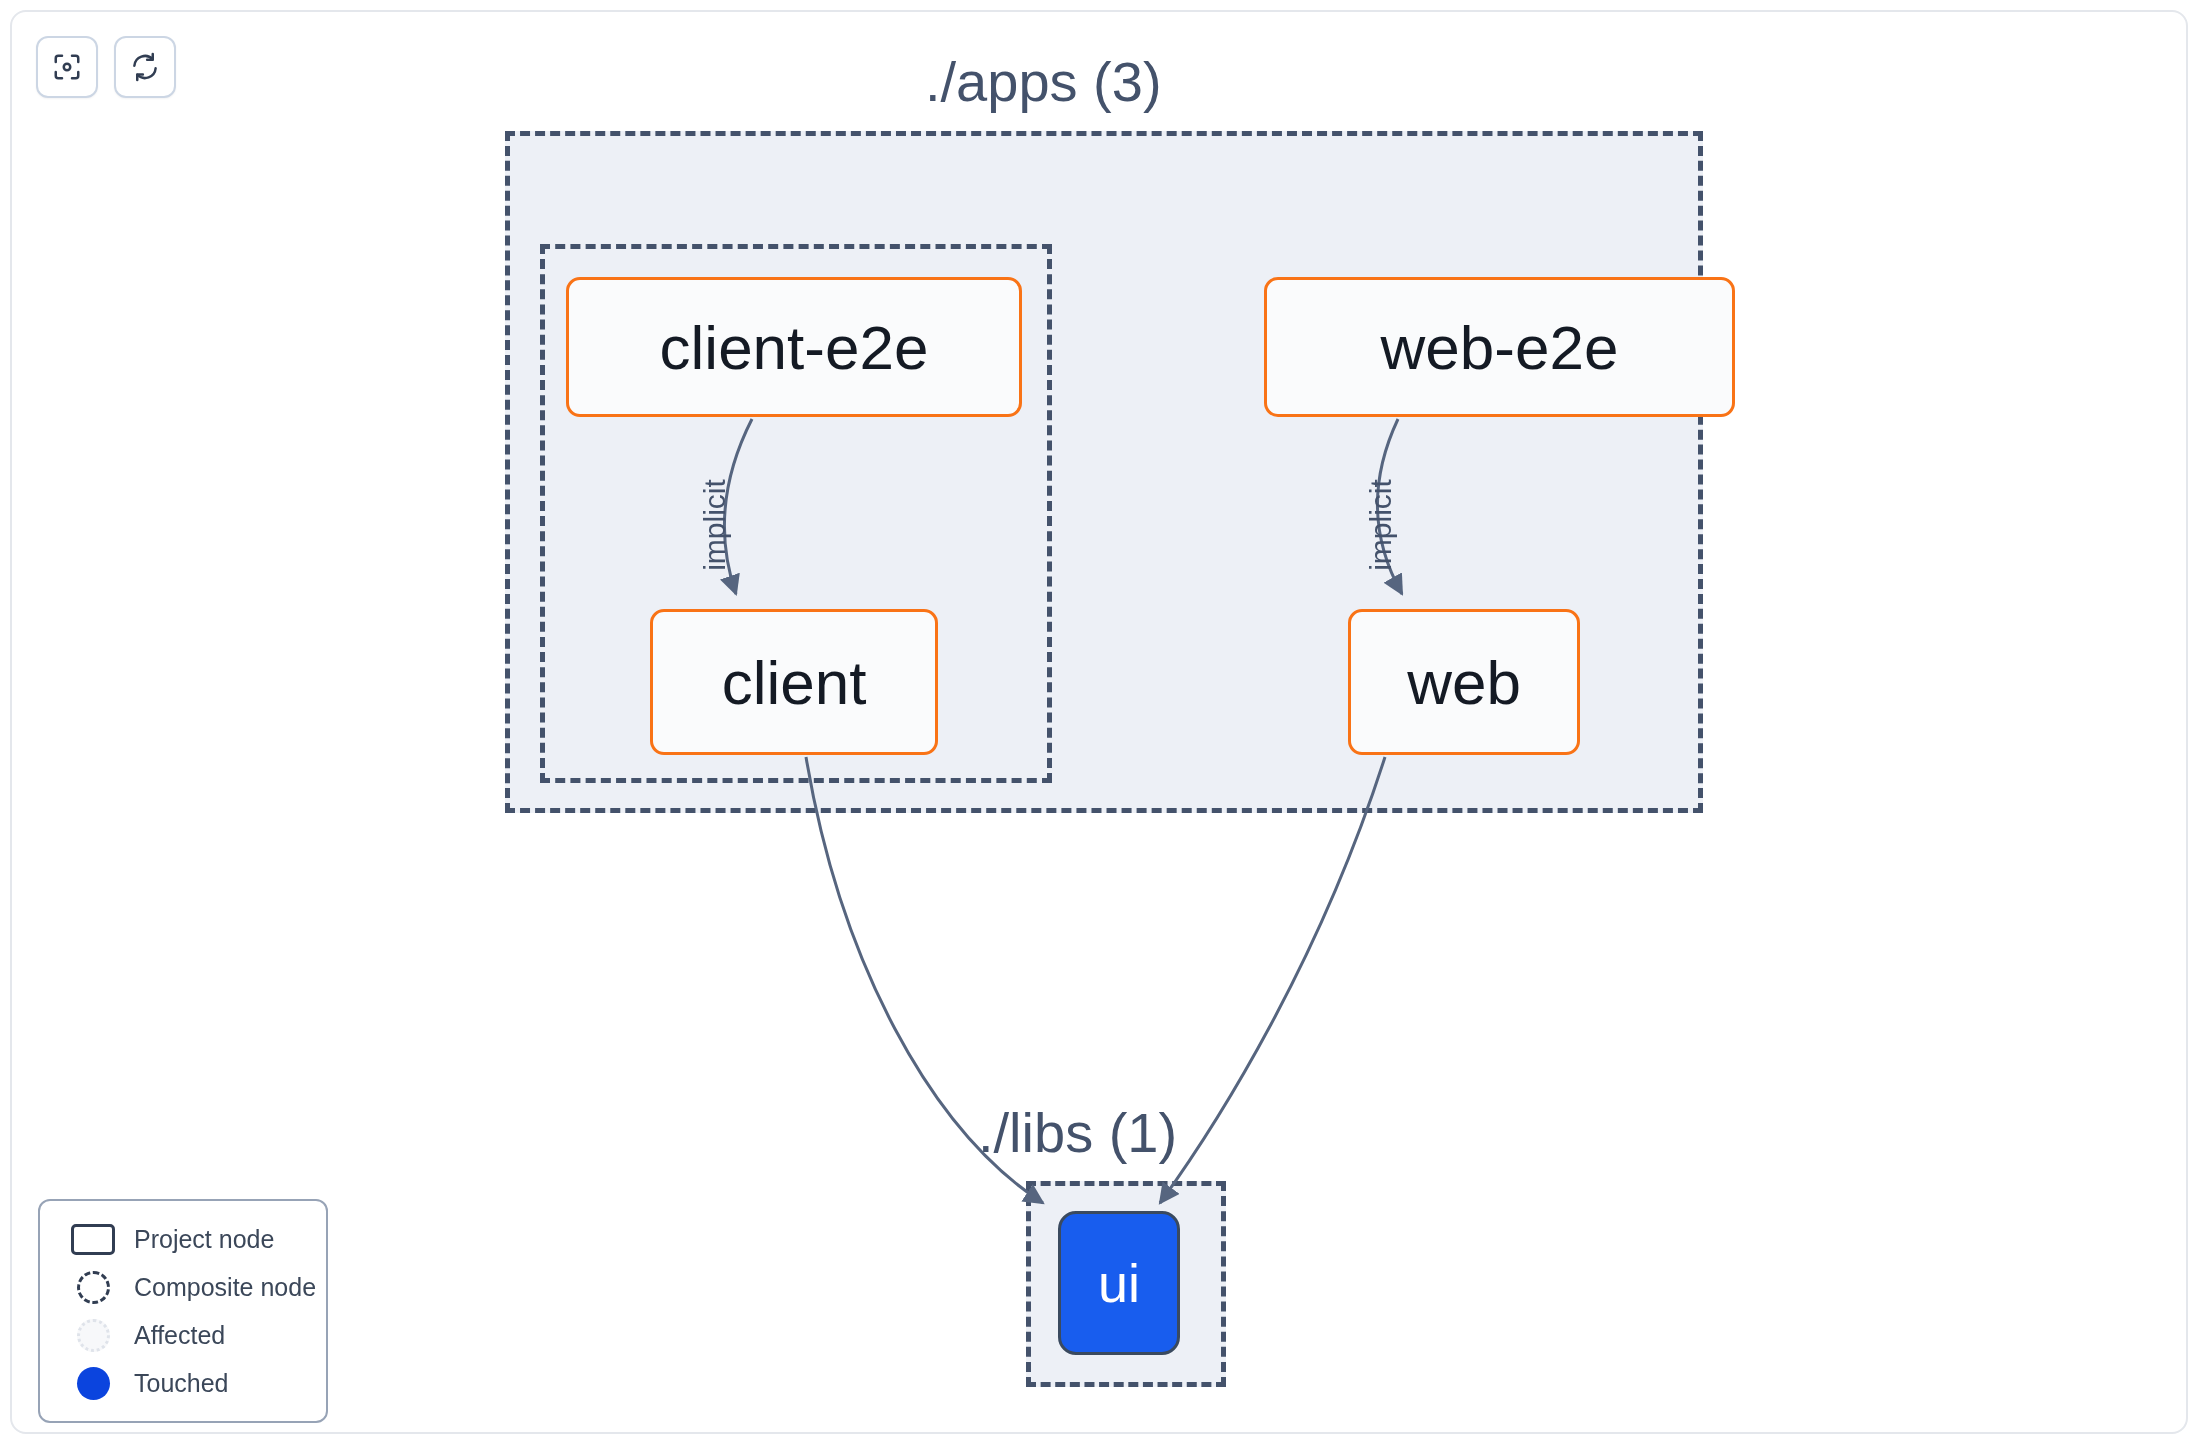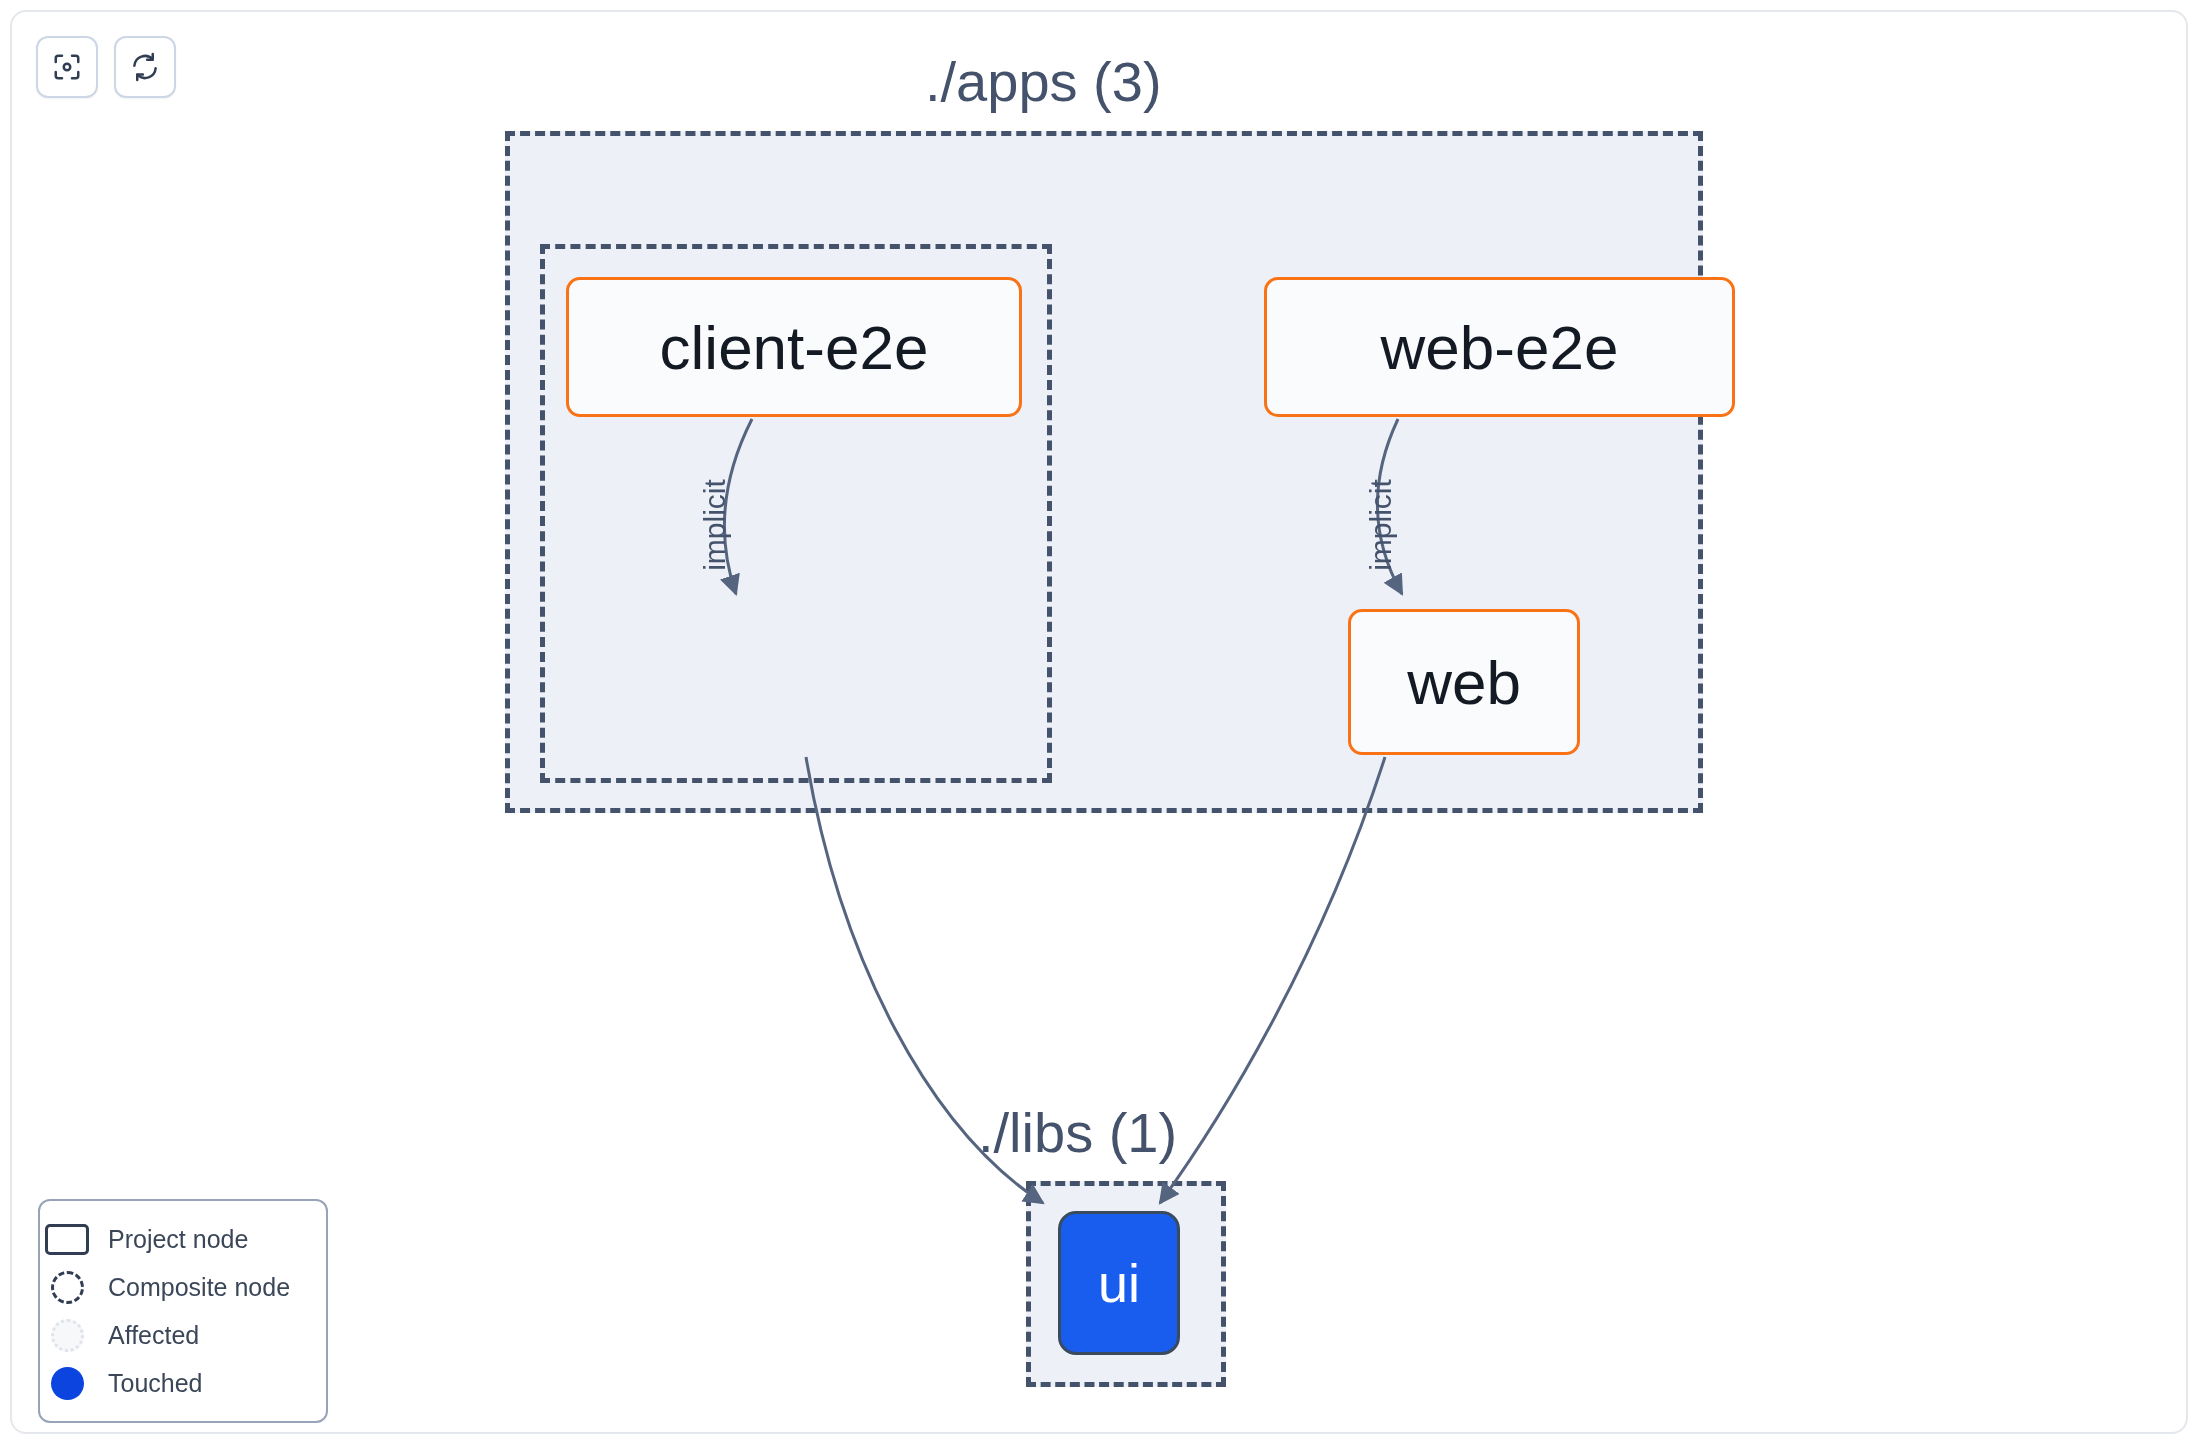--- a/index.html
+++ b/index.html
@@ -135,21 +135,21 @@
 
   
   .legend {
     position: absolute;
     left: 38px;
     top: 1199px;
     width: 290px;
     background: #ffffff;
     border: 2px solid #97a3b6;
     border-radius: 12px;
-    padding: 14px 4px;
+    padding: 14px 30px;
     box-sizing: border-box;
     z-index: 45;
   }
   .legend-row {
     display: flex;
     align-items: center;
     height: 48px;
     gap: 18px;
   }
   .legend-text {
@@ -248,20 +248,21 @@
 
     <path d="M 806 757 C 840 960, 930 1130, 1043 1203" fill="none" stroke="#56657f" stroke-width="3" marker-end="url(#arrow)"></path>
 
     <path d="M 1385 757 C 1320 960, 1220 1120, 1160 1203" fill="none" stroke="#56657f" stroke-width="3" marker-end="url(#arrow)"></path>
   </svg>
 
   <div class="edge-label" id="edge-label-1">implicit</div>
   <div class="edge-label" id="edge-label-2">implicit</div>
 
   <div class="node" id="node-client-e2e">client-e2e</div>
+  <div class="node" id="node-client">client</div>
   <div class="node" id="node-web-e2e">web-e2e</div>
   <div class="node" id="node-web">web</div>
   <div class="node touched" id="node-ui">ui</div>
 
   <div class="legend">
     <div class="legend-row">
       <span class="sw">
         <span class="sw-rect"></span>
       </span>
       <span class="legend-text">Project node</span>

